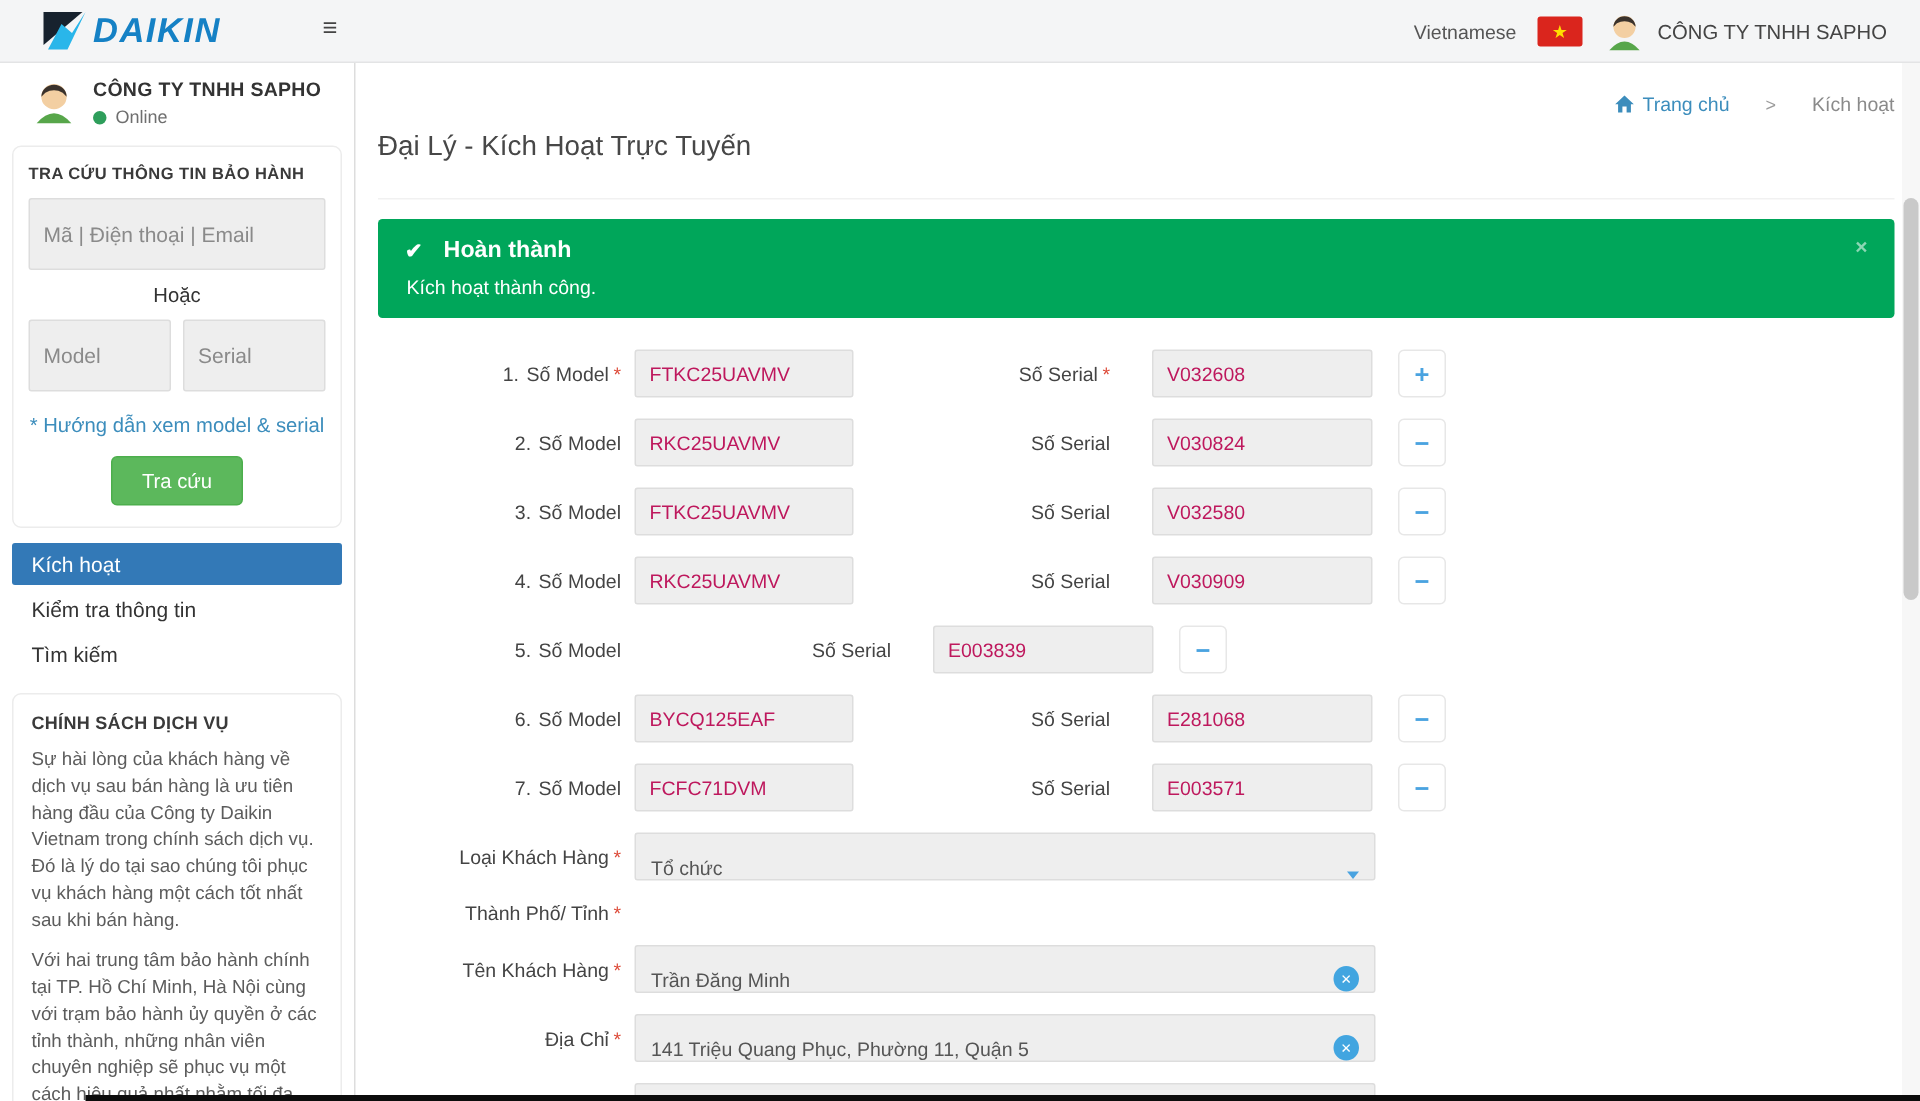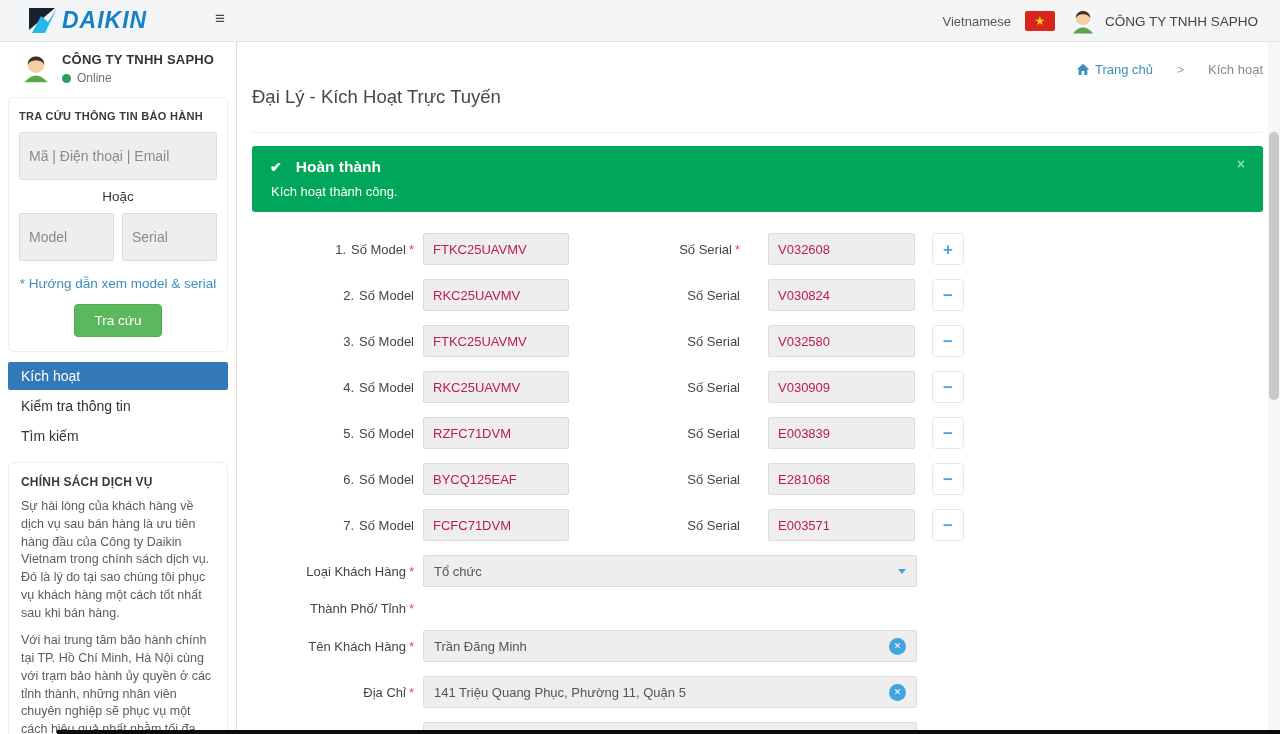--- a/index.html
+++ b/index.html
@@ -77,21 +77,21 @@
   .in-model { width:146px; }
   .in-serial { width:147px; }
   .f-input { height:32px; background:#eee; border:1px solid #ddd; border-radius:2px;
     font-size:13px; color:#be185d; padding:0 9px; font-family:"Liberation Sans",sans-serif; }
   .spacer { width:17px; }
   .act-btn { width:32px; height:32px; background:#fff; border:1px solid #e7e7e7; border-radius:4px;
     color:#4aa3e0; font-size:17px; font-weight:bold; line-height:1; cursor:pointer;
     display:flex; align-items:center; justify-content:center; font-family:"Liberation Sans",sans-serif; }
 
   .wide-control { width:494px; height:32px; background:#eee; border:1px solid #ddd; border-radius:2px;
-    display:flex; align-items:center; font-size:13px; color:#555; padding:0 10px; position:relative; cursor:pointer; }
+    display:flex; align-items:flex-end; font-size:13px; color:#555; padding:0 10px; position:relative; cursor:pointer; }
   .wide-control .val { flex:1; white-space:nowrap; overflow:hidden; }
   .caret { width:0; height:0; border-left:4.5px solid transparent; border-right:4.5px solid transparent;
     border-top:5px solid #4aa3e0; margin-left:8px; }
   .clear-circle { width:17px; height:17px; border-radius:50%; background:#42a5e0; color:#fff;
     font-size:9px; display:flex; align-items:center; justify-content:center; margin-left:8px; cursor:pointer; }
 
   
   .scrollbar { position:absolute; right:0; top:42px; width:12px; bottom:0; background:#f7f7f7; z-index:40; }
   .scroll-thumb { position:absolute; left:1px; right:1px; top:90px; height:268px; background:#c9c9c9; border-radius:6px; }
 
@@ -218,21 +218,20 @@
       <div class="f-row">
         <div class="lbl1"><span class="num">4.</span><span class="txt">Số Model</span></div>
         <input class="f-input in-model" readonly="" value="RKC25UAVMV" style="">
         <div class="lbl2"><span class="txt">Số Serial</span></div>
         <input class="f-input in-serial" readonly="" value="V030909" style="">
         <div class="spacer"></div>
         <button class="act-btn">−</button>
       </div>
       <div class="f-row">
         <div class="lbl1"><span class="num">5.</span><span class="txt">Số Model</span></div>
-        <input class="f-input in-model" readonly="" value="RZFC71DVM" style="">
         <div class="lbl2"><span class="txt">Số Serial</span></div>
         <input class="f-input in-serial" readonly="" value="E003839" style="">
         <div class="spacer"></div>
         <button class="act-btn">−</button>
       </div>
       <div class="f-row">
         <div class="lbl1"><span class="num">6.</span><span class="txt">Số Model</span></div>
         <input class="f-input in-model" readonly="" value="BYCQ125EAF" style="">
         <div class="lbl2"><span class="txt">Số Serial</span></div>
         <input class="f-input in-serial" readonly="" value="E281068" style="">

